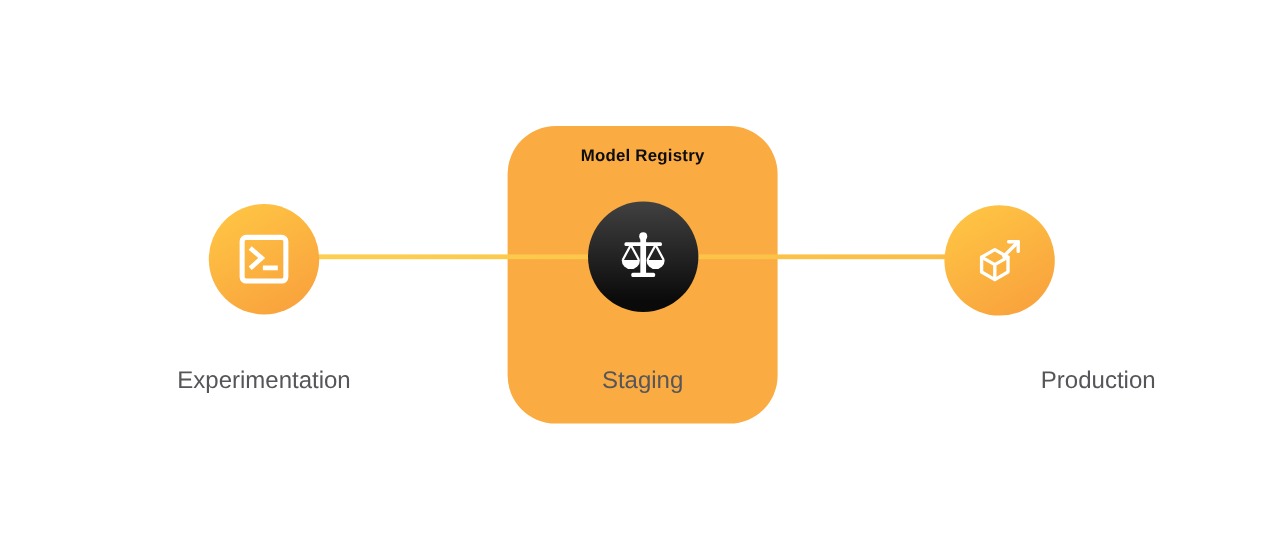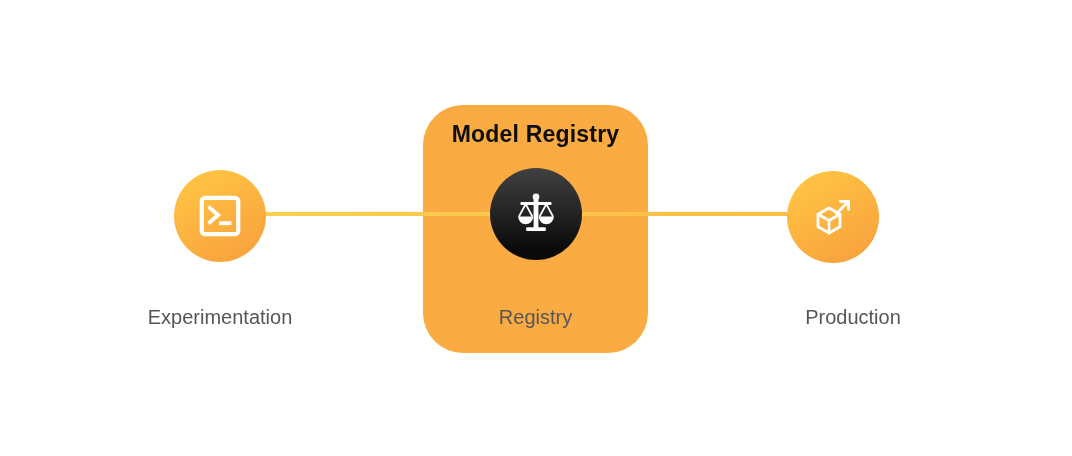--- a/index.html
+++ b/index.html
@@ -30,21 +30,21 @@
     width:225px; height:248px;
     border-radius:40px;
     background:var(--registry-box,#faab41);
     z-index:1;
   }
   .registry-title{
     position:absolute;
     left:0; top:16px;
     width:100%;
     text-align:center;
-    font-size:23px;
+    font-size:14px;
     font-weight:600;
     color:var(--title-text,#0d0d0d);
     letter-spacing:0.2px;
   }
   .connector{
     position:absolute;
     left:220px; top:212px;
     width:613px; height:4px;
     background:linear-gradient(90deg,var(--connector-left,#fcd150),var(--connector-right,#fbbc45));
     z-index:2;
@@ -75,21 +75,21 @@
     line-height:40px;
     text-align:center;
     font-size:20px;
     font-weight:400;
     color:var(--label-text,#56565a);
     z-index:4;
     white-space:nowrap;
   }
   .label-experimentation{left:70px; width:300px;}
   .label-staging{left:423px; width:225px;}
-  .label-production{left:728px; width:250px;}
+  .label-production{left:713px; width:250px;text-align:right;}
   svg{display:block;}
 </style>
 </head>
 <body>
 
 <div class="canvas">
 
   <div class="registry-box">
     <div class="registry-title">Model Registry</div>
   </div>
@@ -133,17 +133,17 @@
           <path d="M9 21.3 L20 27.5 L31 21.3 M20 27.5 L20 40"></path>
           <path d="M27.5 20.5 L39.5 8.5"></path>
           <path d="M31.5 8.5 L39.5 8.5 L39.5 16.5"></path>
         </g>
       </svg>
     </span>
   </div>
 
   <div class="stage-label label-experimentation">Experimentation</div>
 
-  <div class="stage-label label-staging">Registry</div>
+  <div class="stage-label label-staging">Staging</div>
 
   <div class="stage-label label-production">Production</div>
 
 </div>
 
 </body></html>

